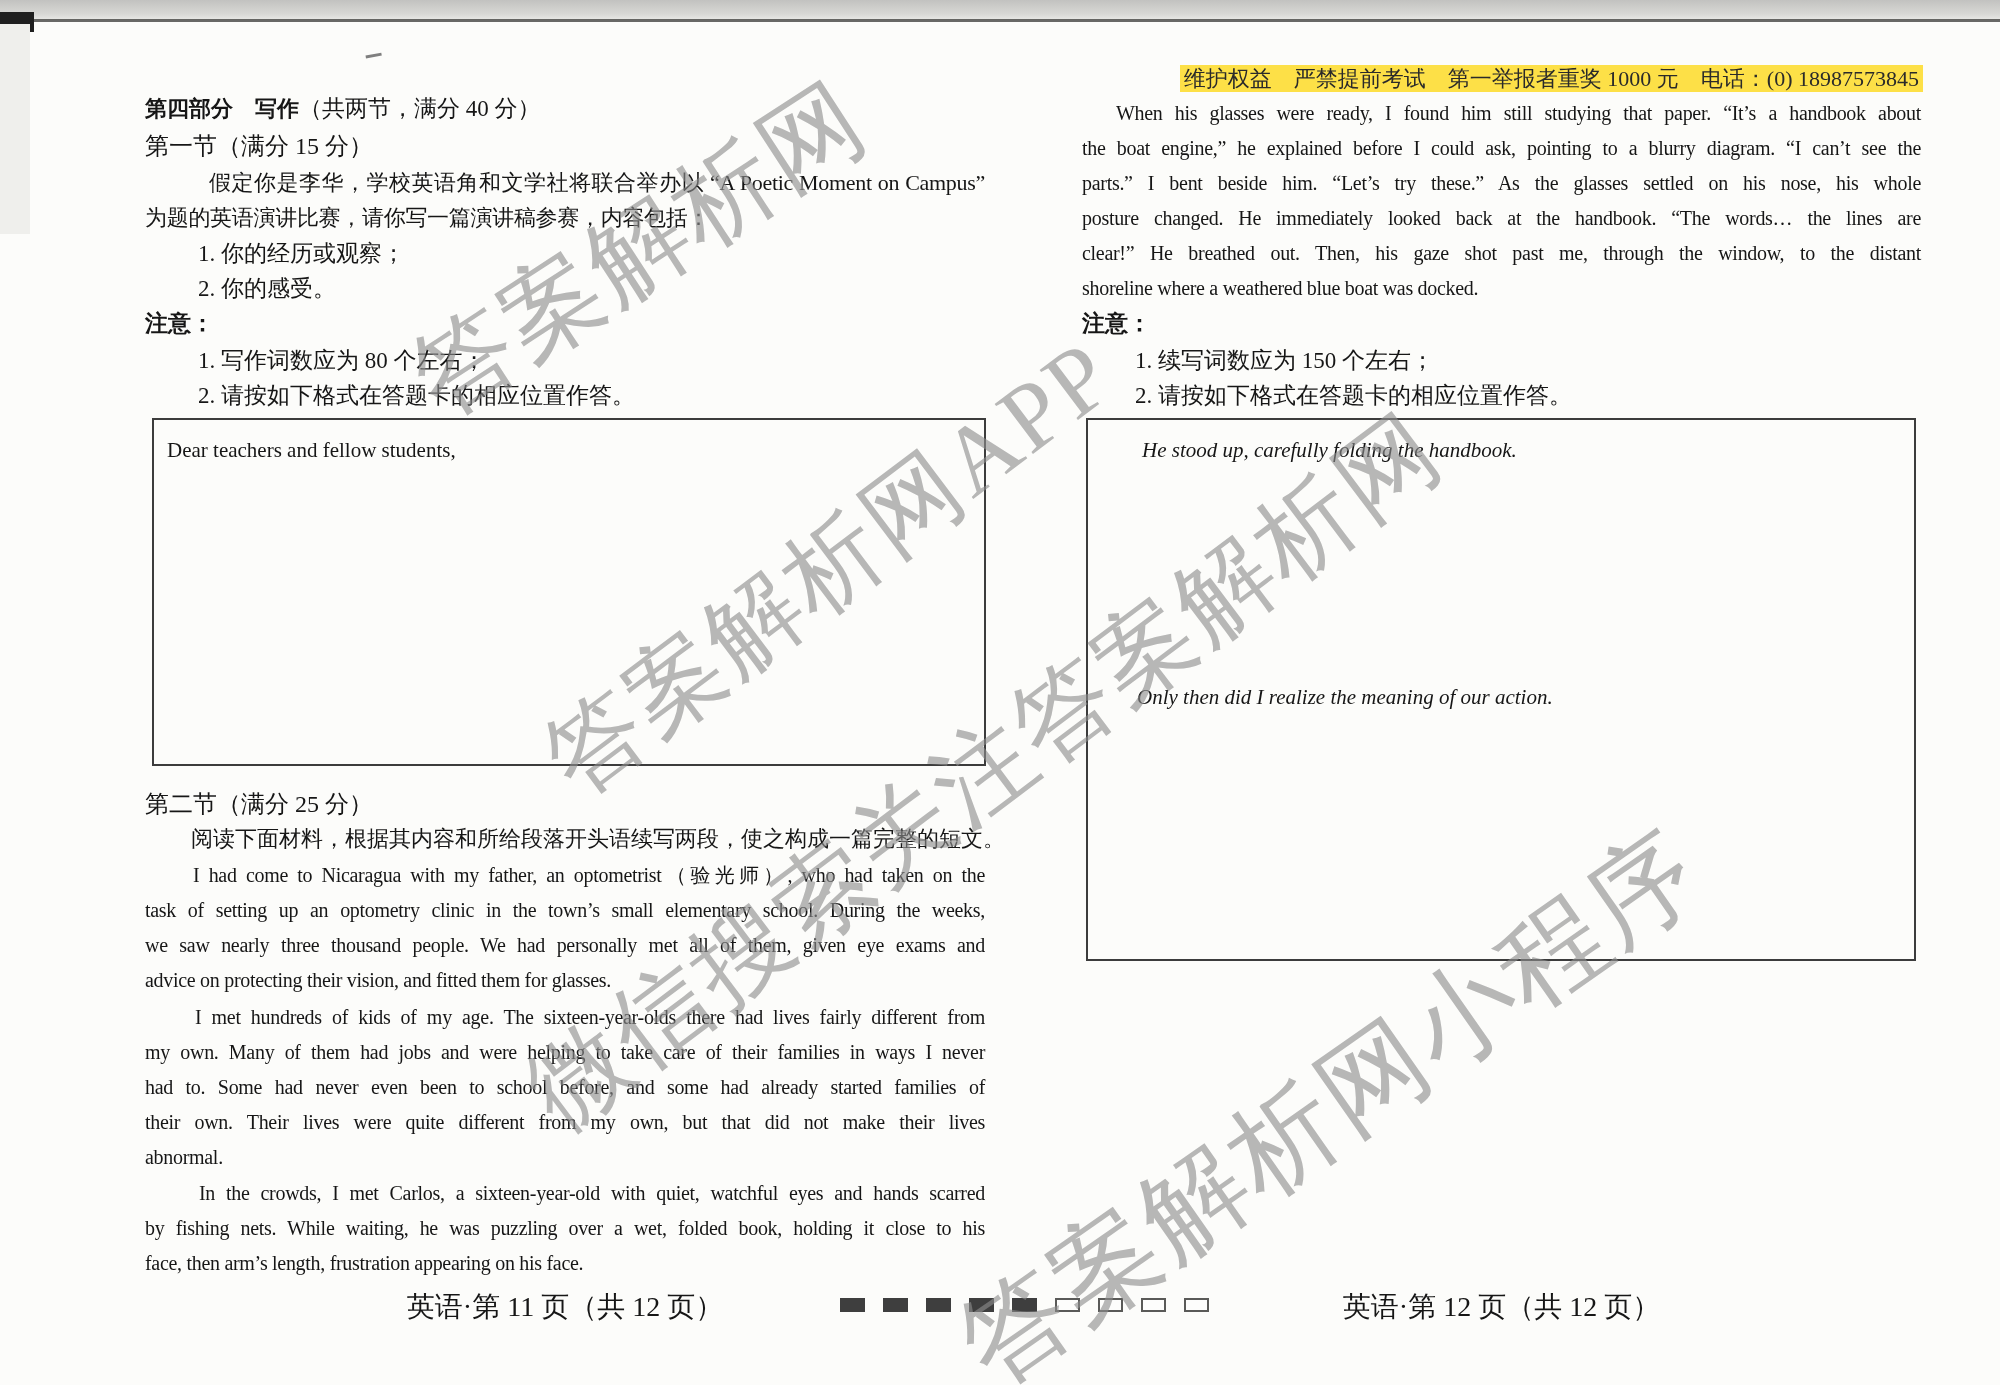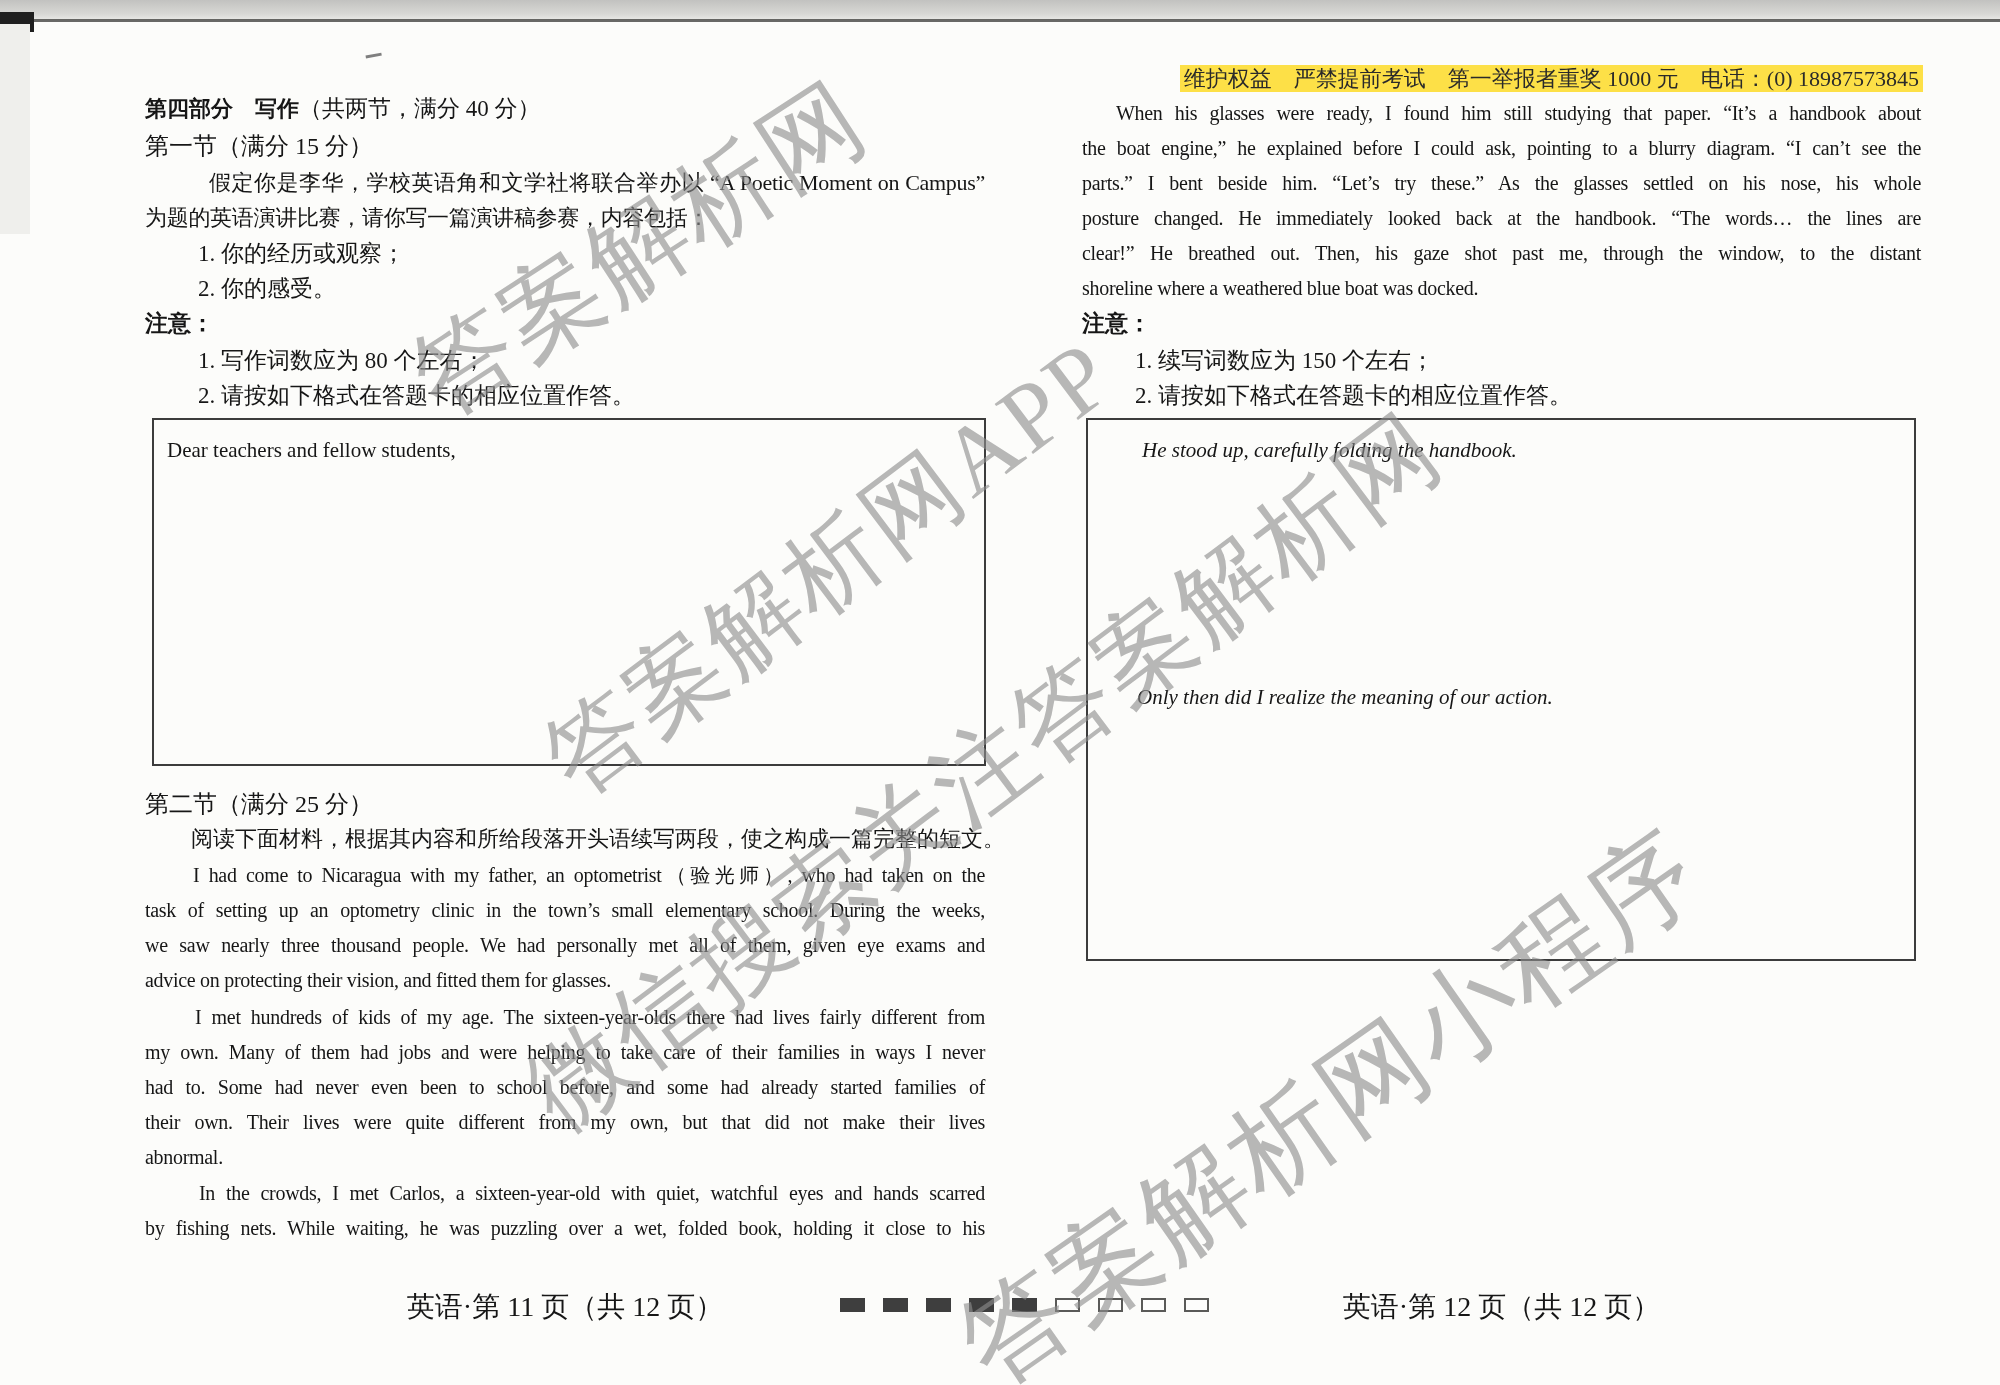--- a/index.html
+++ b/index.html
@@ -97,20 +97,21 @@
     <div class="line j" style="text-indent: 50px;">I met hundreds of kids of my age. The sixteen-year-olds there had lives fairly different from</div>
     <div class="line j">my own. Many of them had jobs and were helping to take care of their families in ways I never</div>
     <div class="line j">had to. Some had never even been to school before, and some had already started families of</div>
     <div class="line j">their own. Their lives were quite different from my own, but that did not make their lives</div>
     <div class="line last">abnormal.</div>
   </div>
 
 <div class="abs para" style="left:145px; top:1176px; width:840px; --ind:54px;">
     <div class="line j" style="text-indent: 54px;">In the crowds, I met Carlos, a sixteen-year-old with quiet, watchful eyes and hands scarred</div>
     <div class="line j">by fishing nets. While waiting, he was puzzling over a wet, folded book, holding it close to his</div>
+    <div class="line last">face, then arm’s length, frustration appearing on his face.</div>
   </div>
 
 <div class="abs footer" style="left:145px; top:1288px; width:840px;">英语·第 11 页（共 12 页）</div>
 
 <div class="abs" style="left:1082px; top:64px; width:841px; text-align:right;">
   <span class="header-right">维护权益　严禁提前考试　第一举报者重奖 1000 元　电话：(0) 18987573845</span>
 </div>
 
 <div class="abs para" style="left:1082px; top:96px; width:839px; --ind:34px;">
     <div class="line j" style="text-indent: 34px;">When his glasses were ready, I found him still studying that paper. “It’s a handbook about</div>

